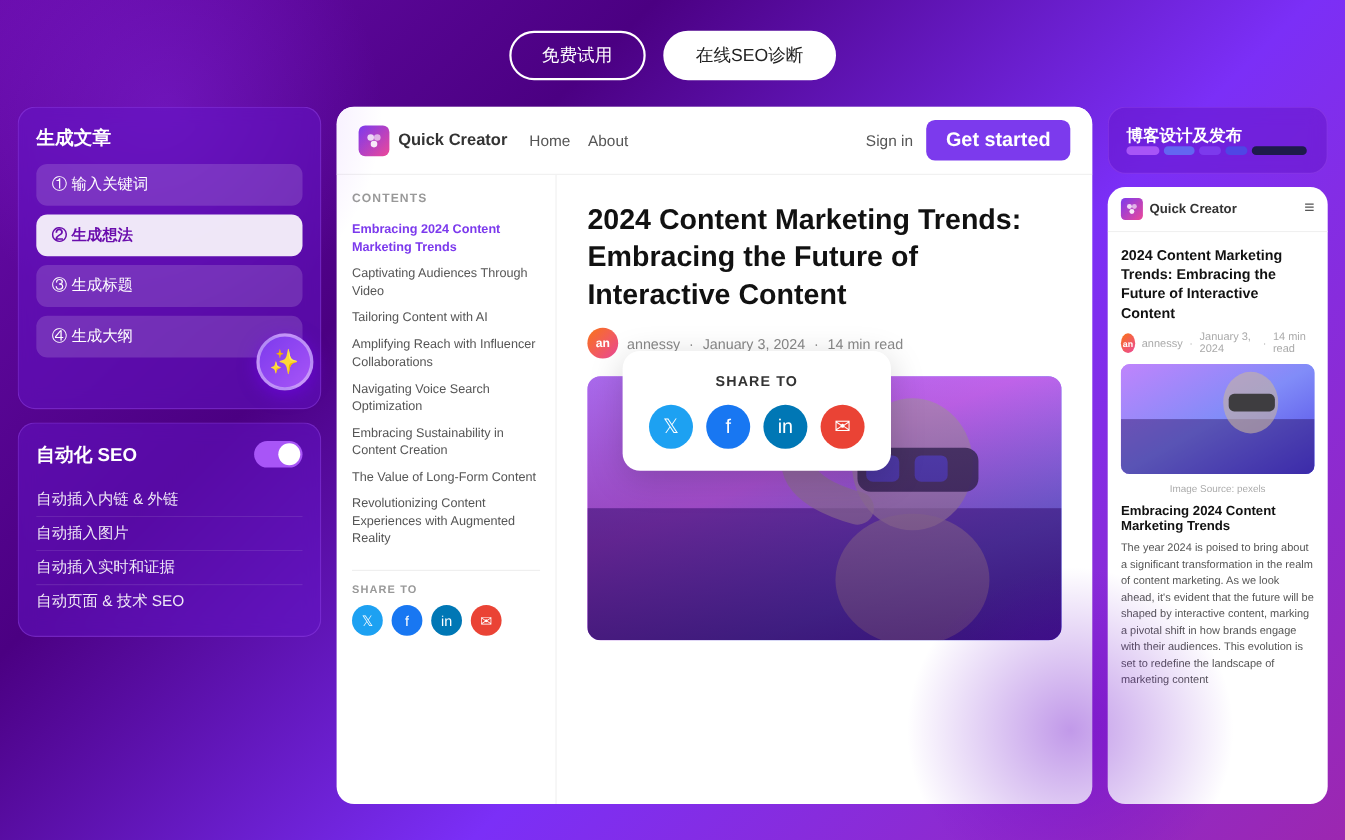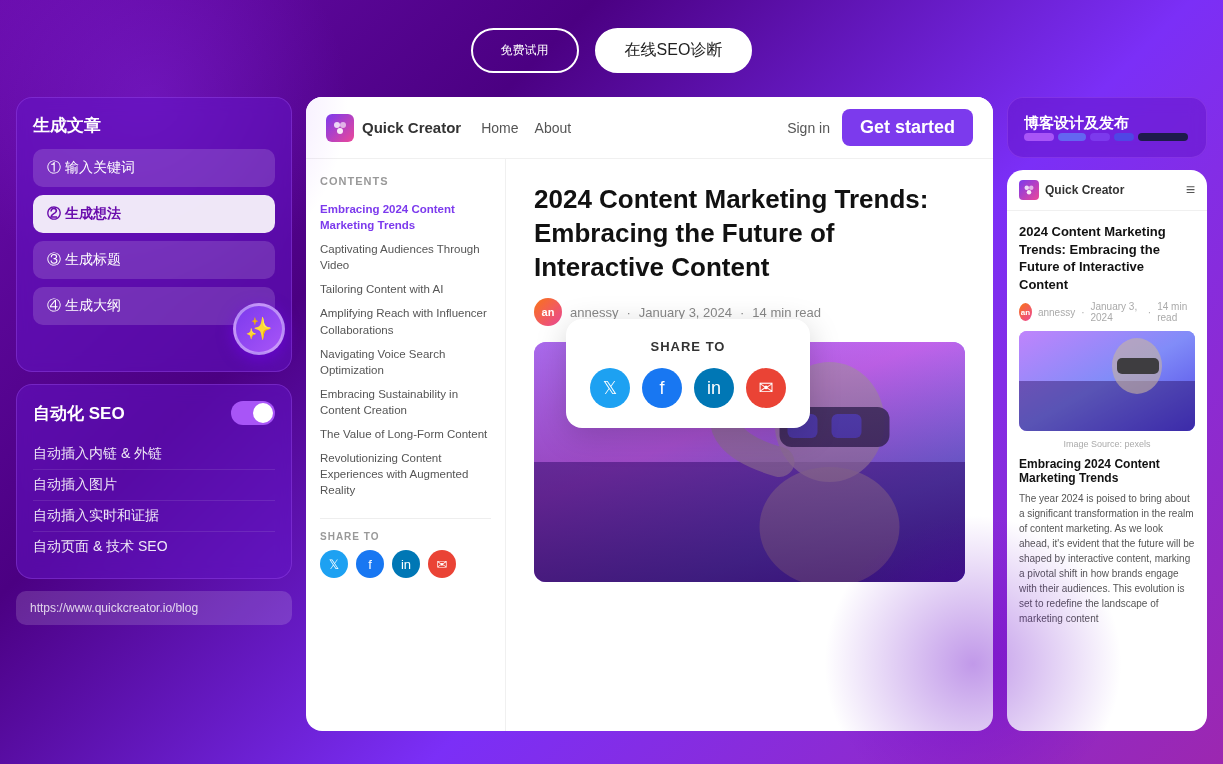--- a/index.html
+++ b/index.html
@@ -44,21 +44,21 @@
       gap: 16px;
       padding: 28px 0 24px;
     }
 
     .btn-outline {
       background: transparent;
       border: 2px solid #fff;
       color: #fff;
       padding: 10px 28px;
       border-radius: 50px;
-      font-size: 12px;
+      font-size: 16px;
       cursor: pointer;
       font-weight: 500;
     }
 
     .btn-filled {
       background: #fff;
       border: 2px solid #fff;
       color: #222;
       padding: 10px 28px;
       border-radius: 50px;
@@ -601,21 +601,20 @@
         <div class="panel-title" style="margin-bottom:0">自动化 SEO</div>
         <div class="toggle"></div>
       </div>
       <div style="height:10px"></div>
       <div class="seo-feature">自动插入内链 &amp; 外链</div>
       <div class="seo-feature">自动插入图片</div>
       <div class="seo-feature">自动插入实时和证据</div>
       <div class="seo-feature">自动页面 &amp; 技术 SEO</div>
     </div>
 
-    <div class="url-bar">https://www.quickcreator.io/blog</div>
   </div>
 
   <div class="center-panel">
     <div class="blog-preview">
 
       <div class="blog-navbar">
         <div class="blog-logo">
           <div class="logo-icon">
             <svg width="16" height="16" viewBox="0 0 16 16" fill="none">
               <circle cx="5" cy="5" r="3" fill="white" opacity="0.8"></circle>

